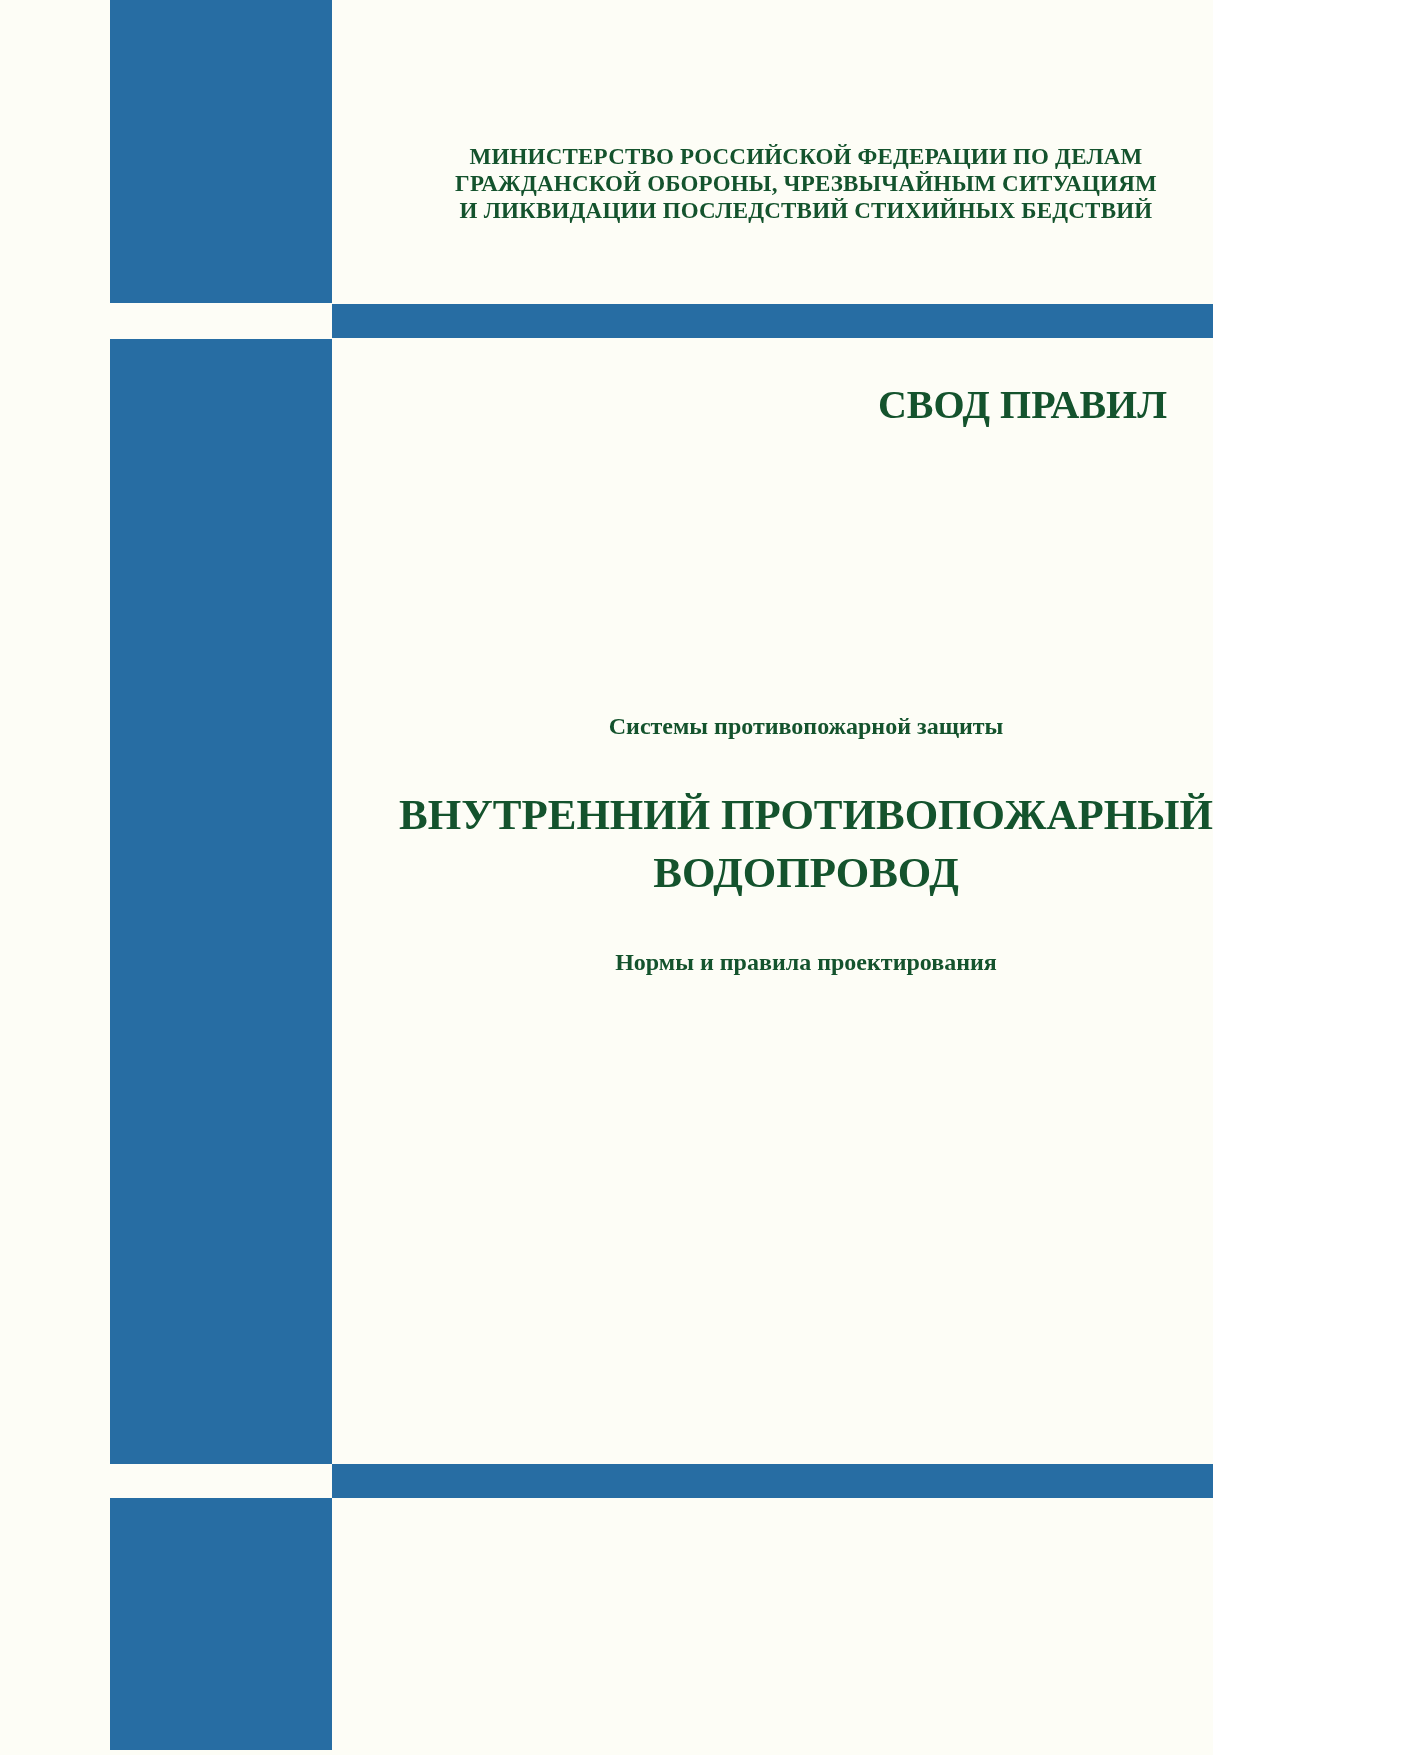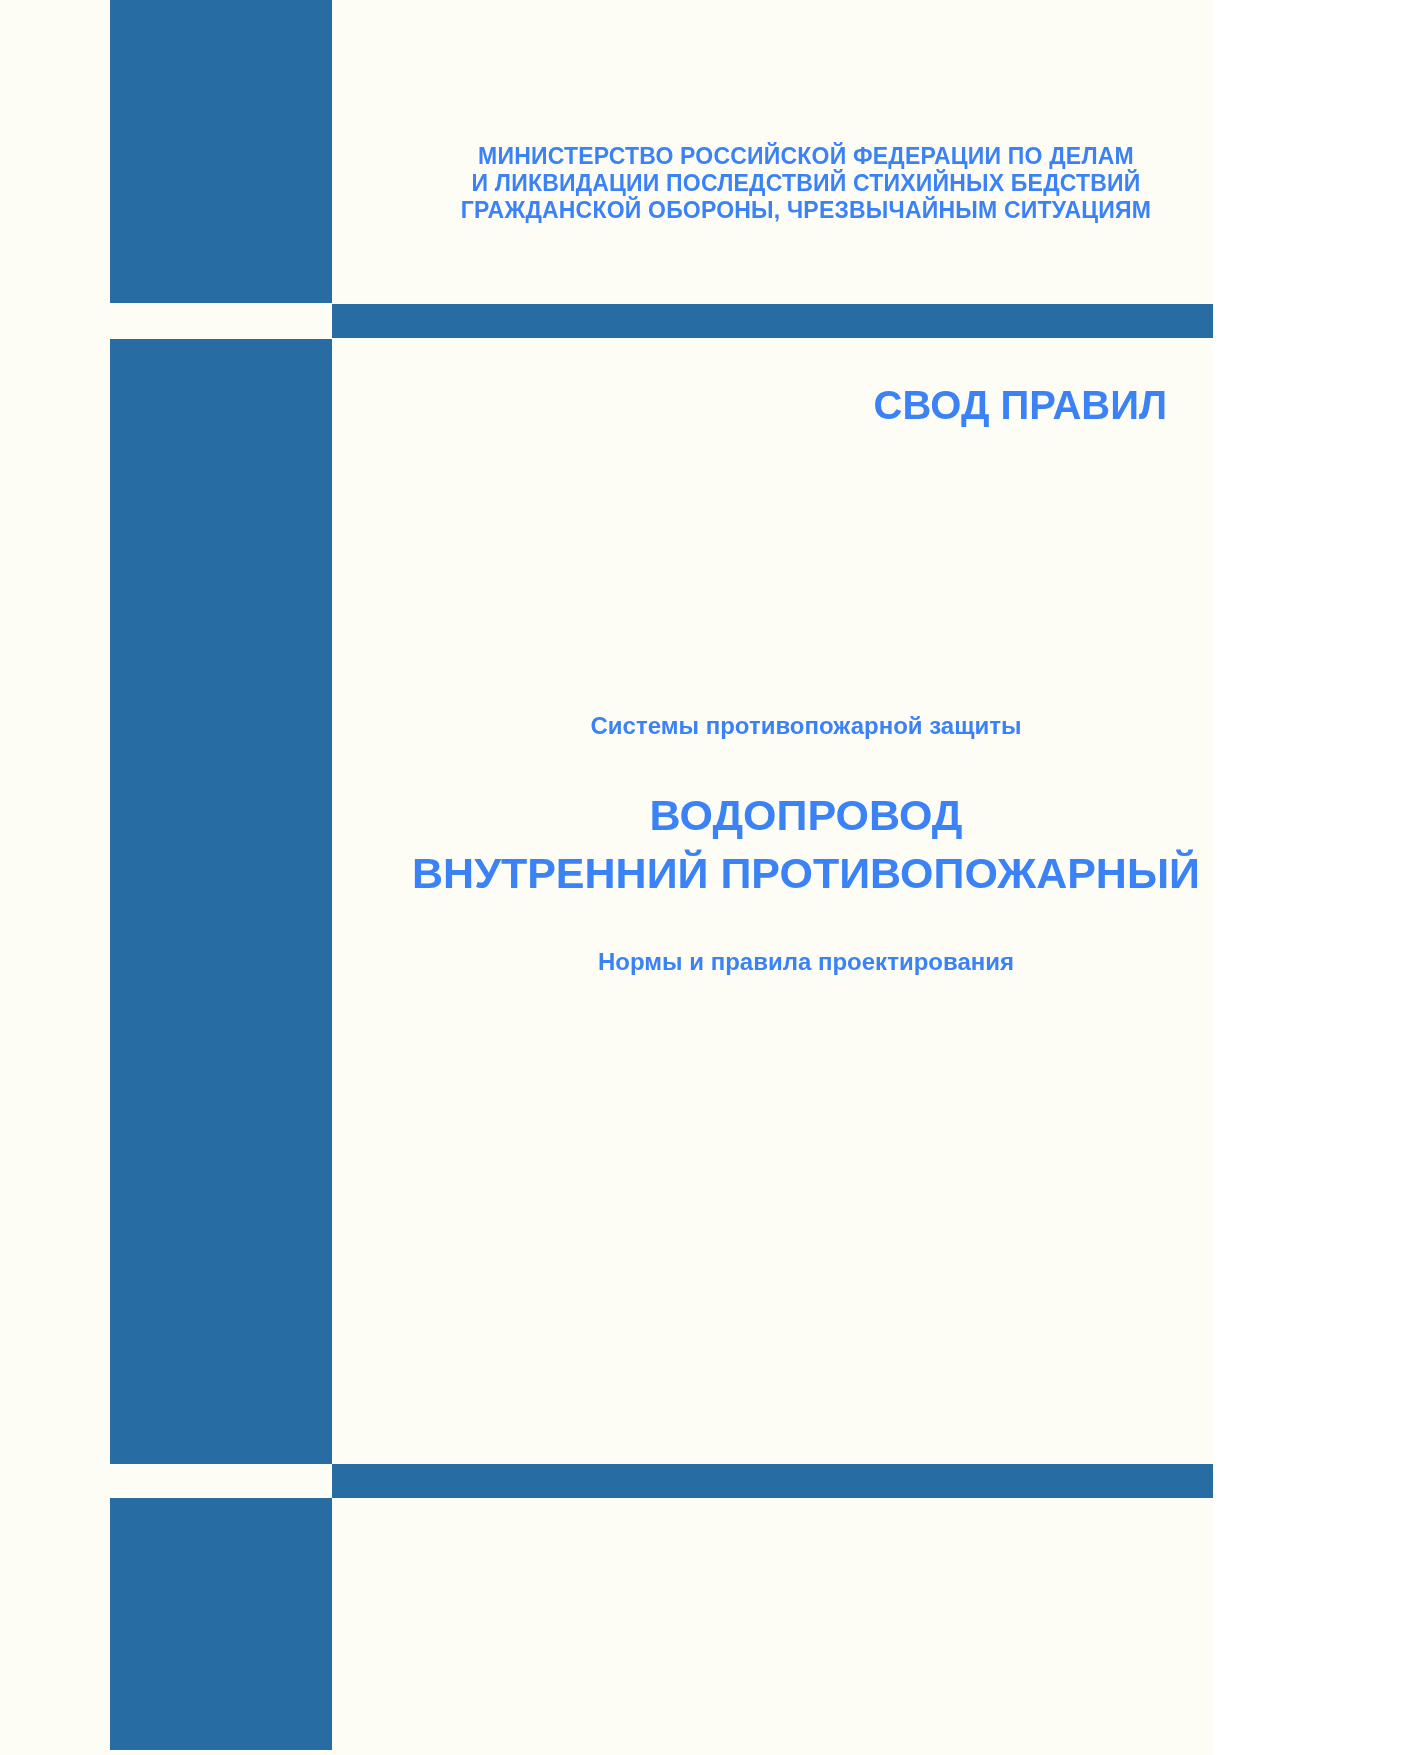--- a/index.html
+++ b/index.html
@@ -6,22 +6,22 @@
     margin: 0;
     padding: 0;
     background: #ffffff;
   }
   .page {
     position: relative;
     width: 1213px;
     height: 1755px;
     background: #fdfdf6;
     overflow: hidden;
-    font-family: Liberation Sans, sans-serif;
-    color: #3b82f6;
+    font-family: Liberation Serif, serif;
+    color: #14532d;
   }
   
   .vseg {
     position: absolute;
     left: 110px;
     width: 222px;
     background: #276da3;
   }
   .vseg-top    { top: 0;      height: 303px; }
   .vseg-mid    { top: 339px;  height: 1125px; }
@@ -85,30 +85,30 @@
 <div class="page">
 
   <div class="vseg vseg-top"></div>
   <div class="vseg vseg-mid"></div>
   <div class="vseg vseg-bottom"></div>
   <div class="hbar hbar-top"></div>
   <div class="hbar hbar-bottom"></div>
 
   <div class="textcol ministry">
     <div>МИНИСТЕРСТВО РОССИЙСКОЙ ФЕДЕРАЦИИ ПО ДЕЛАМ</div>
+    <div>ГРАЖДАНСКОЙ ОБОРОНЫ, ЧРЕЗВЫЧАЙНЫМ СИТУАЦИЯМ</div>
     <div>И ЛИКВИДАЦИИ ПОСЛЕДСТВИЙ СТИХИЙНЫХ БЕДСТВИЙ</div>
-    <div>ГРАЖДАНСКОЙ ОБОРОНЫ, ЧРЕЗВЫЧАЙНЫМ СИТУАЦИЯМ</div>
   </div>
 
   <div class="textcol doc-type-row">
     <span>СВОД ПРАВИЛ</span>
   </div>
 
   <div class="textcol title-system">Системы противопожарной защиты</div>
 
   <div class="textcol title-main">
+    <div>ВНУТРЕННИЙ ПРОТИВОПОЖАРНЫЙ</div>
     <div>ВОДОПРОВОД</div>
-    <div>ВНУТРЕННИЙ ПРОТИВОПОЖАРНЫЙ</div>
   </div>
 
   <div class="textcol subtitle">Нормы и правила проектирования</div>
 
 </div>
 
 </body></html>

